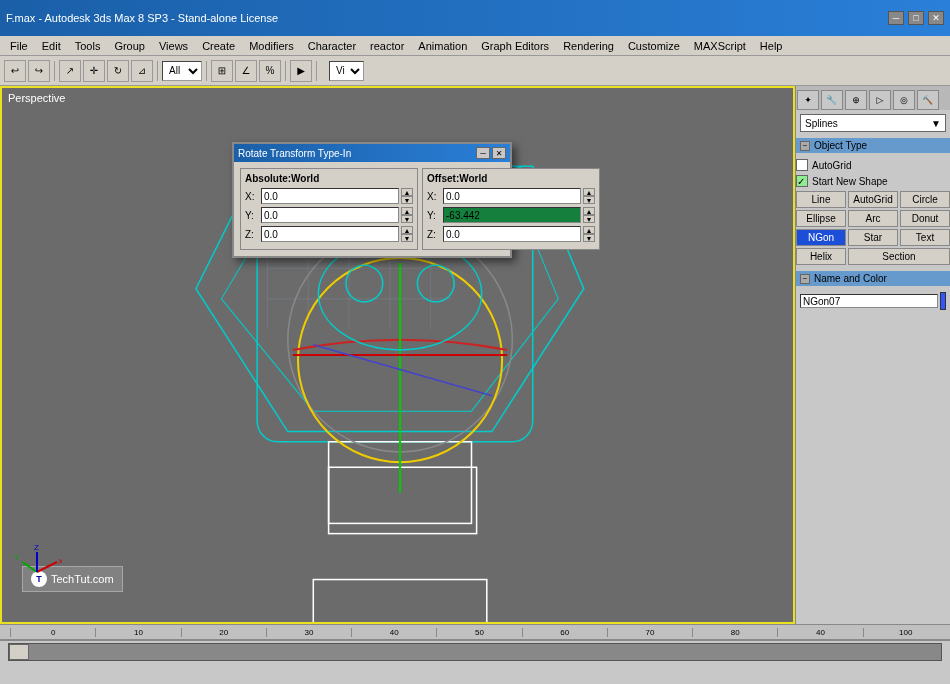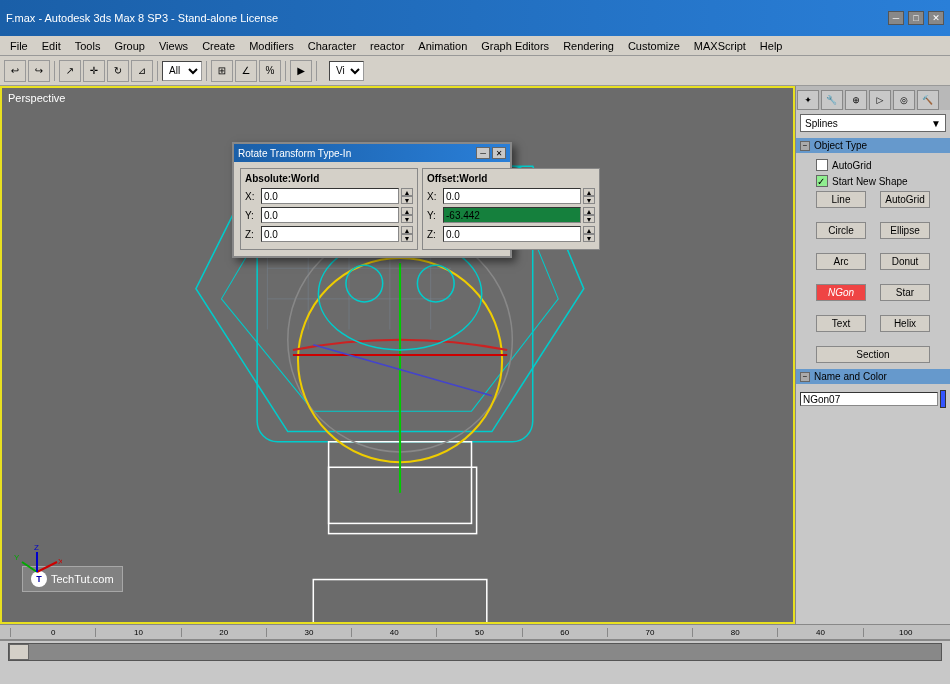--- a/index.html
+++ b/index.html
@@ -138,56 +138,55 @@
     }
     .section-minus {
       width: 10px; height: 10px;
       background: #aaa;
       border: 1px solid #666;
       display: flex; align-items: center; justify-content: center;
       font-size: 8px;
     }
 
     
-    .panel-section { padding: 2px 20px; }
+    .panel-section { padding: 2px 0; }
     .autogrid-row {
       display: flex; align-items: center; gap: 4px;
       padding: 2px 0;
       font-size: 10px;
     }
     .autogrid-checkbox {
       width: 12px; height: 12px; border: 1px solid #666; background: #fff;
       cursor: pointer;
     }
     .start-new-shape-row {
       display: flex; align-items: center; gap: 4px;
       padding: 2px 0; font-size: 10px;
     }
     .start-new-shape-cb {
       width: 12px; height: 12px; border: 1px solid #666; background: #90ee90;
       cursor: pointer;
     }
     .btn-grid {
       display: grid;
-      grid-template-columns: 1fr 1fr;
-      gap: 14px;
+      grid-template-columns: 1fr 1fr 1fr;
+      gap: 2px;
       margin: 2px 0;
     }
     .panel-btn {
       background: #d4d0c8;
       border: 1px solid #888;
       font-size: 10px;
       padding: 2px 0;
       text-align: center;
       cursor: pointer;
     }
     .panel-btn-active {
-      background: #ef4444;
+      background: #1d4ed8;
       color: #fff;
-      font-style: italic;
     }
 
     
     .name-color-row {
       display: flex; align-items: center; gap: 2px;
       margin: 4px 4px 2px 4px;
     }
     .name-input {
       flex: 1; height: 14px;
       background: #fff;

